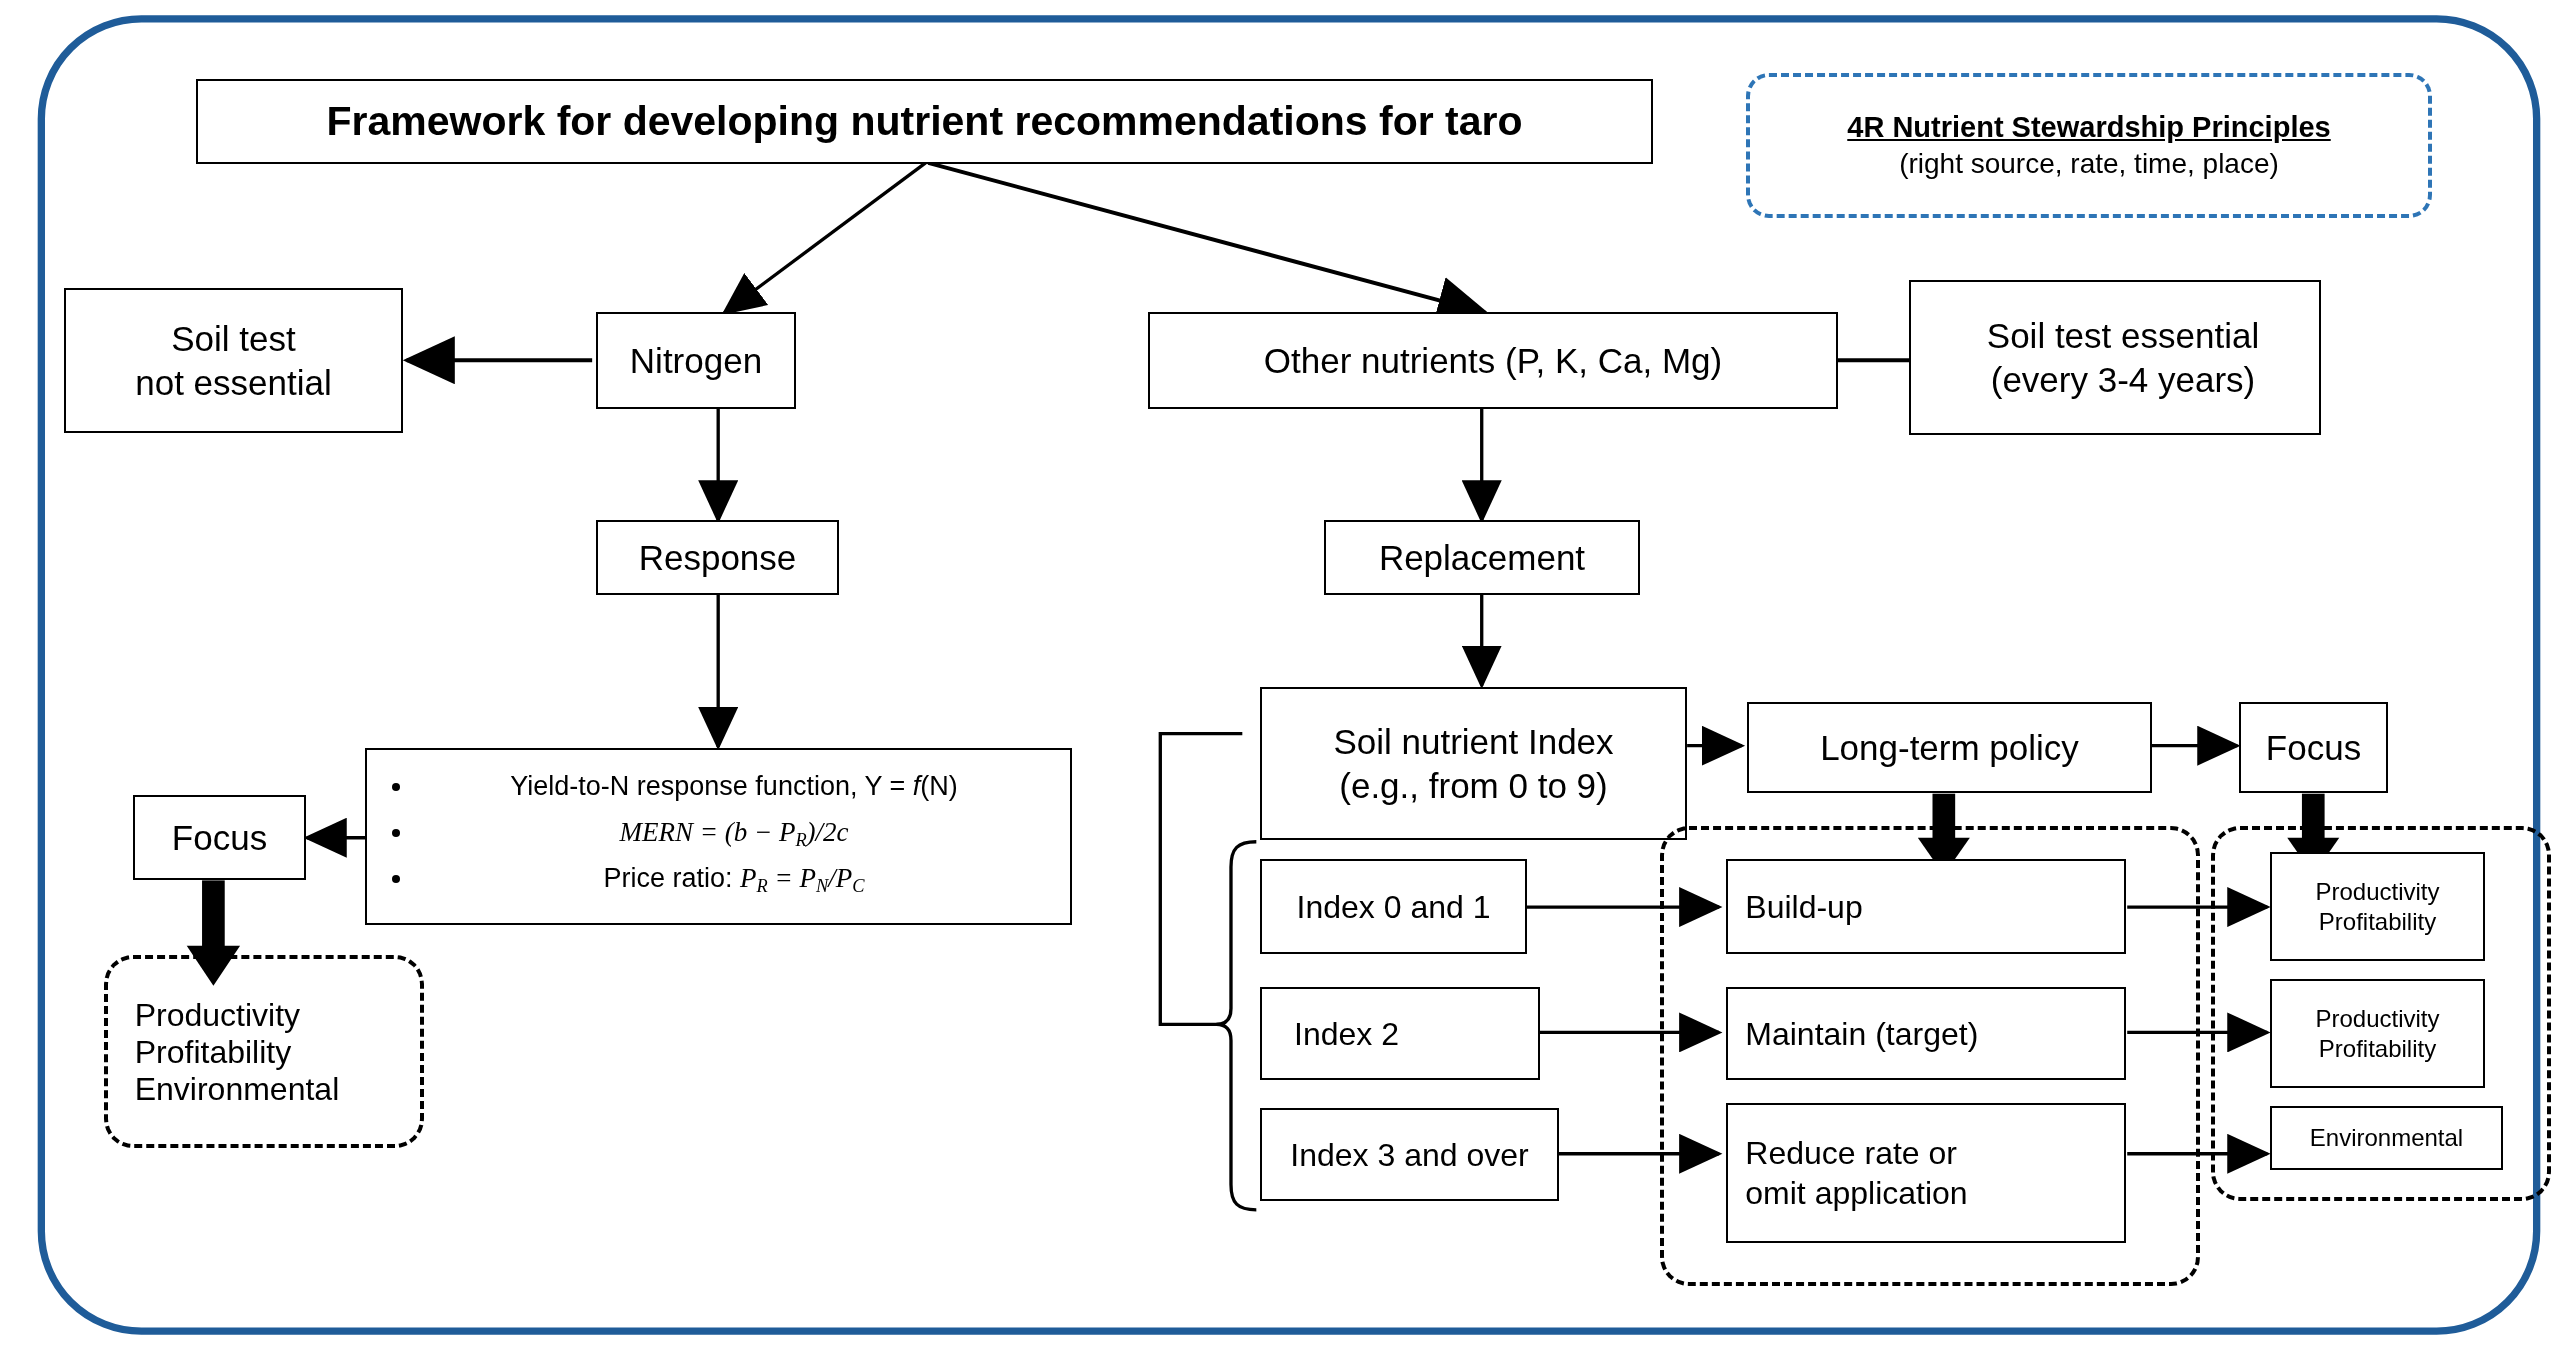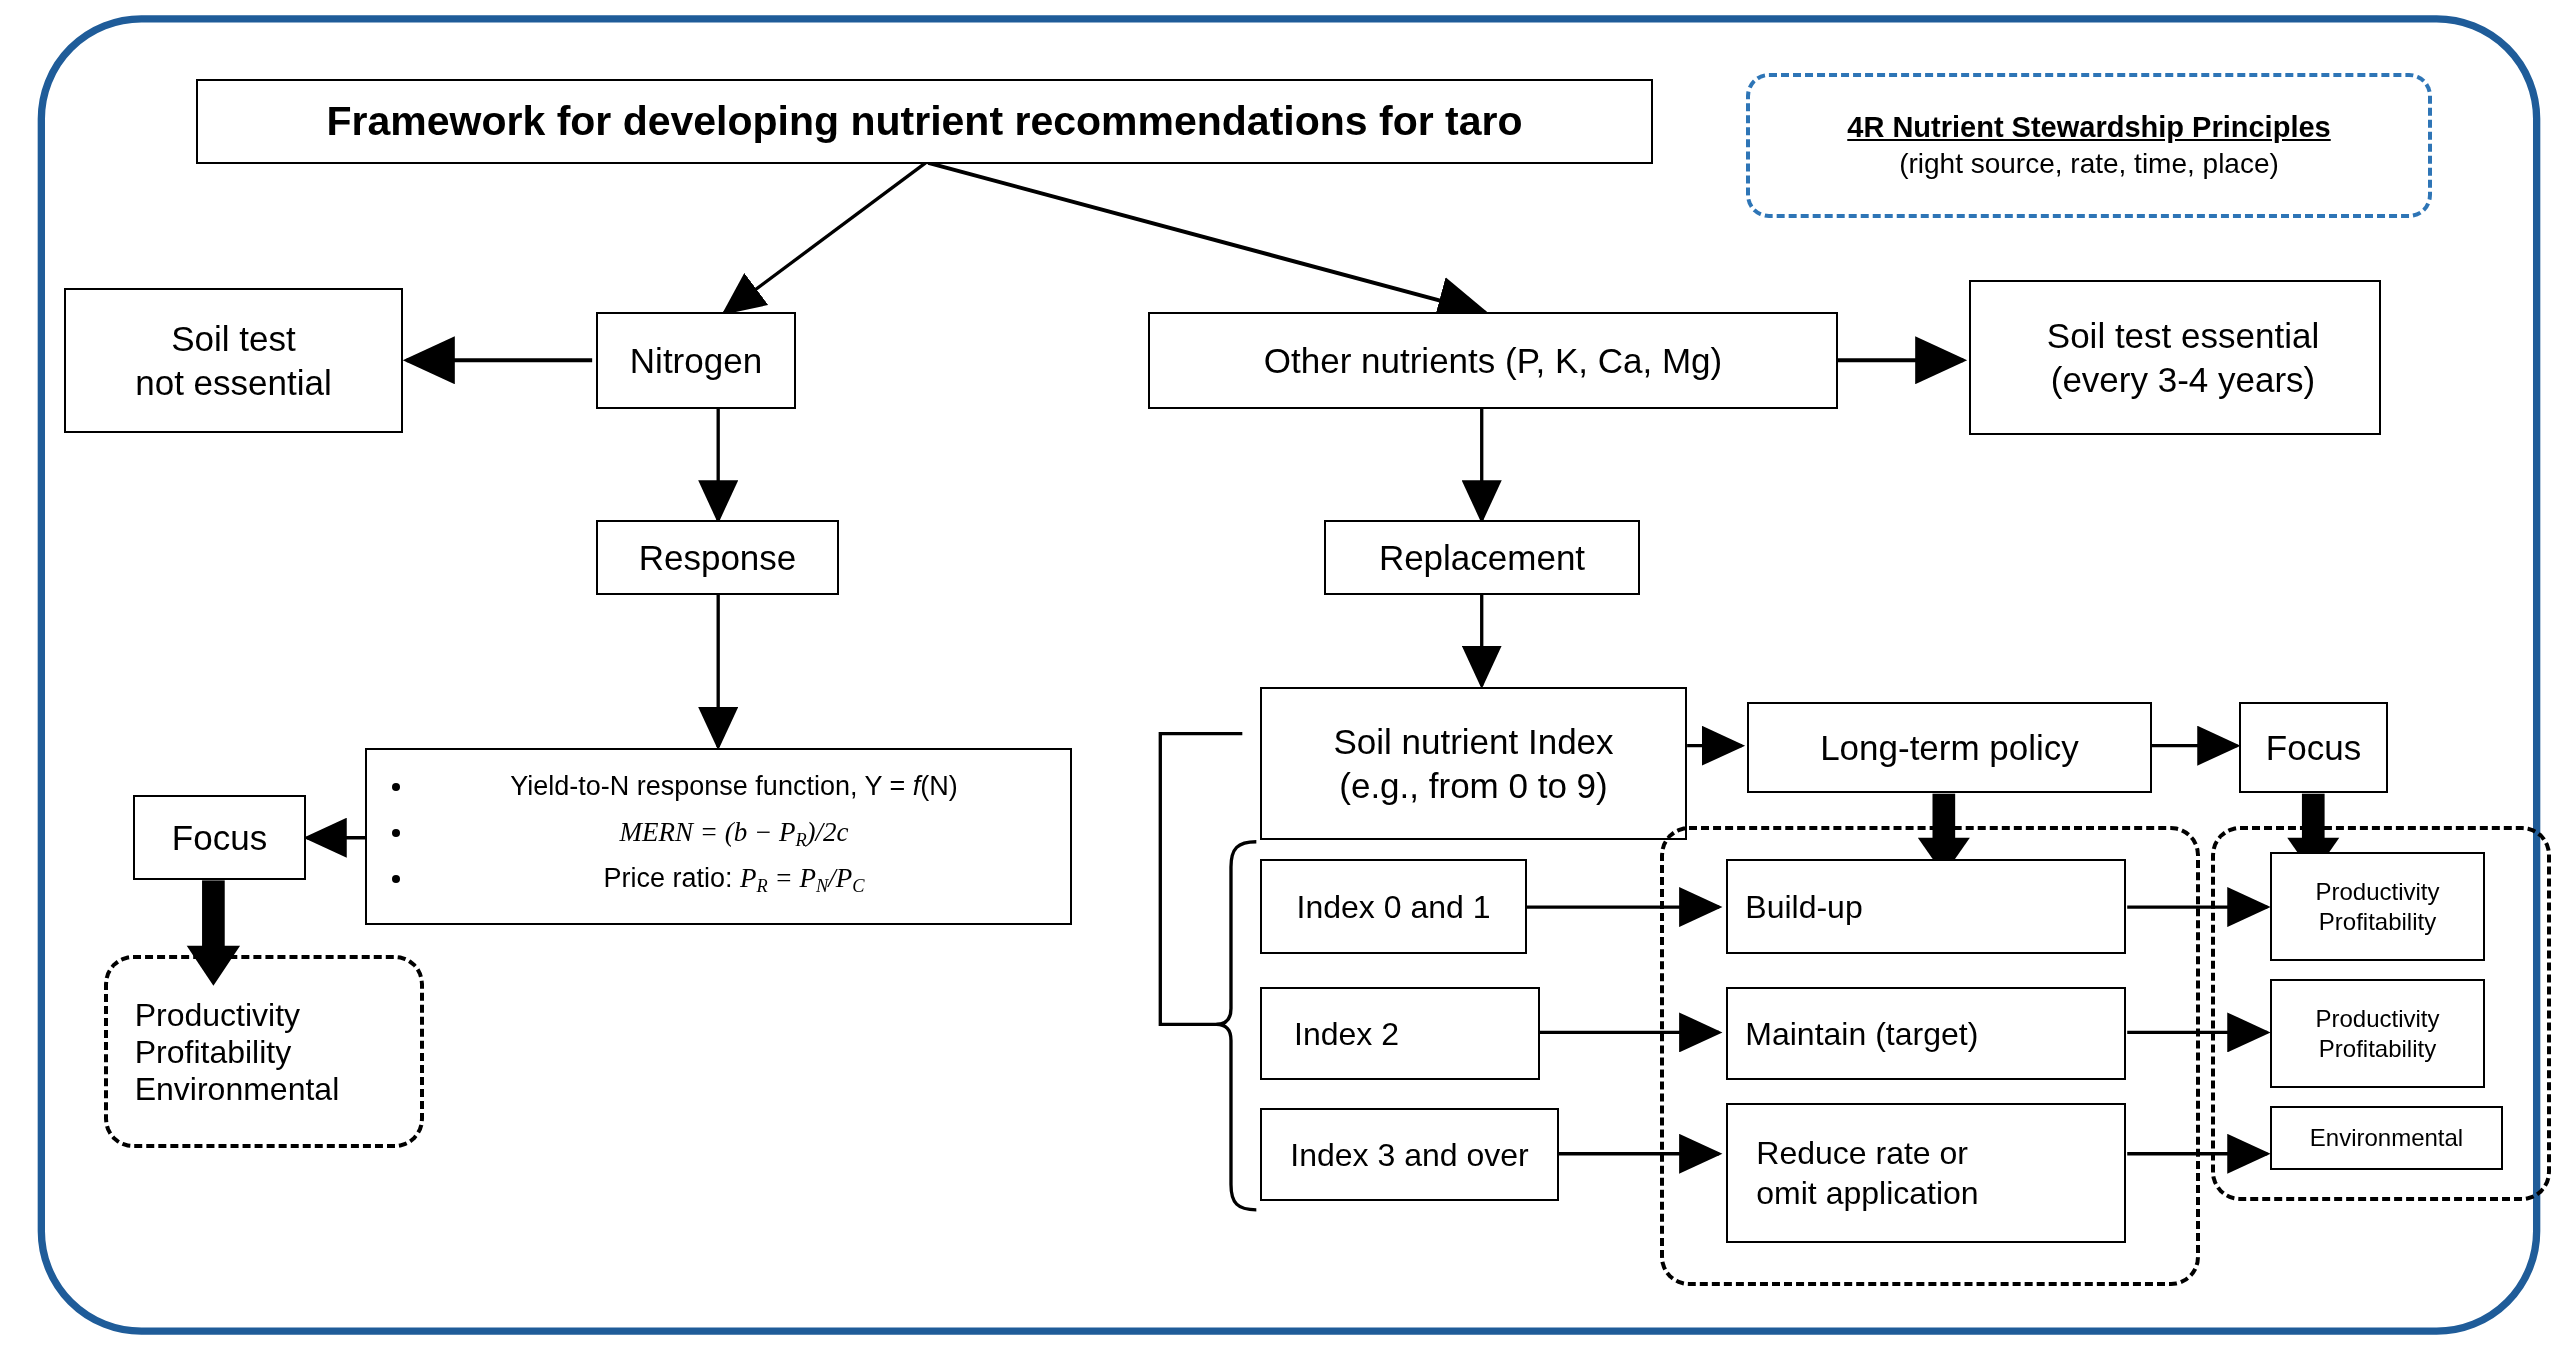--- a/index.html
+++ b/index.html
@@ -111,21 +111,21 @@
   </div>
 
   <div class="nodebox f52" style="left:596px;top:312px;width:200px;height:97px;">
     <span>Nitrogen</span>
   </div>
 
   <div class="nodebox f52" style="left:1148px;top:312px;width:690px;height:97px;">
     <span>Other nutrients (P, K, Ca, Mg)</span>
   </div>
 
-  <div class="nodebox f52 lbl" style="left:1969px;top:280px;width:412px;height:155px;padding-left:16px;">
+  <div class="nodebox f52 lbl" style="left:1909px;top:280px;width:412px;height:155px;padding-left:16px;">
     <span>Soil test essential
 (every 3-4 years)</span>
   </div>
 
   <div class="nodebox f52" style="left:1324px;top:520px;width:316px;height:75px;">
     <span>Replacement</span>
   </div>
 
   <div class="nodebox f52" style="left:596px;top:520px;width:243px;height:75px;">
     <span>Response</span>
@@ -182,21 +182,21 @@
   <div class="nodebox f48" style="left:1260px;top:1108px;width:299px;height:93px;">
     <span>Index 3 and over</span>
   </div>
 
   <div class="nodebox f48" style="left:1726px;top:859px;width:400px;height:95px;">
     <span style="width:100%;text-align:left;padding-left:17.3px;">Build-up</span>
   </div>
   <div class="nodebox f48" style="left:1726px;top:987px;width:400px;height:93px;">
     <span style="width:100%;text-align:left;padding-left:17.3px;">Maintain (target)</span>
   </div>
-  <div class="nodebox f48 lbl" style="left:1726px;top:1103px;width:400px;height:140px;padding-left:11px;">
+  <div class="nodebox f48 lbl" style="left:1726px;top:1103px;width:400px;height:140px;">
     <span style="width:100%;text-align:left;padding-left:17.3px;">Reduce rate or
 omit application</span>
   </div>
 
   <div class="nodebox f36 lbl" style="left:2270px;top:852px;width:215px;height:109px;">
     <span>Productivity
 Profitability</span>
   </div>
   <div class="nodebox f36 lbl" style="left:2270px;top:979px;width:215px;height:109px;">
     <span>Productivity

